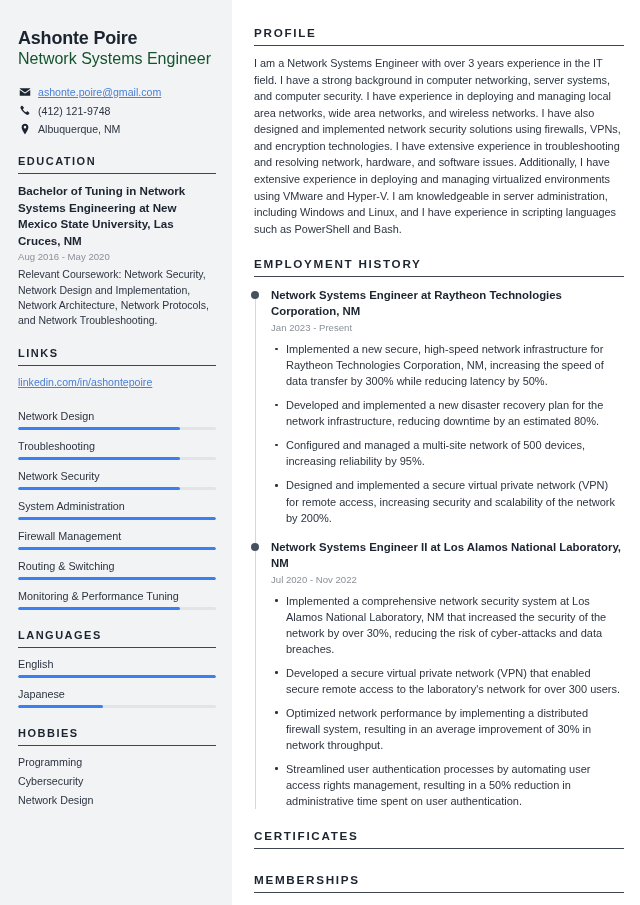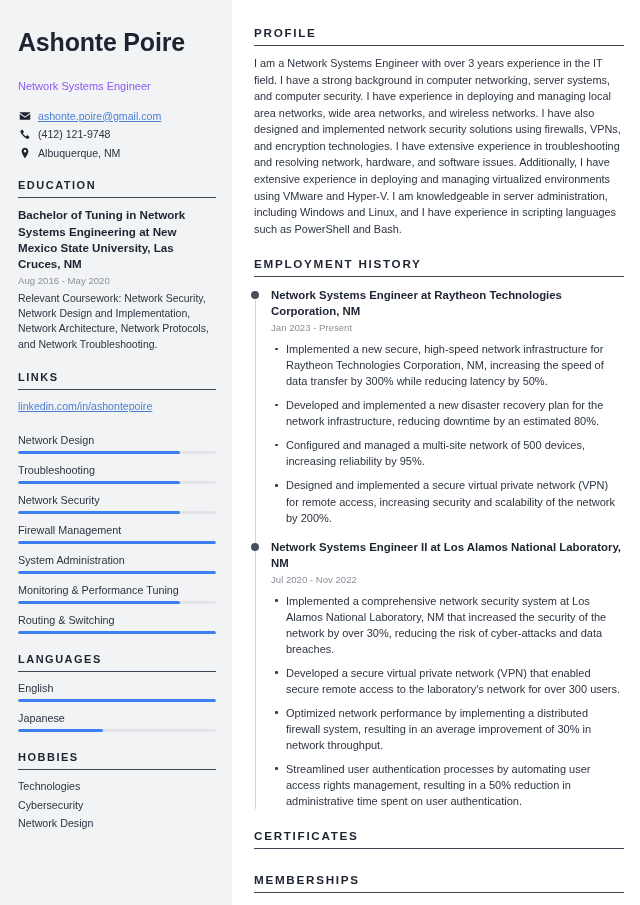--- a/index.html
+++ b/index.html
@@ -11,24 +11,24 @@
   }
   .page { position: relative; width: 640px; height: 905px; display: flex; overflow: hidden; background:#fff; }
 
   
   .sidebar {
     width: 232px; min-width: 232px;
     background: #f2f3f5;
     padding: 28px 16px 10px 18px;
   }
   .name {
-    font-size: 25px; font-weight: bold; color: #1c2430;
+    font-size: 18px; font-weight: bold; color: #1c2430;
     letter-spacing: -0.2px; line-height: 1.15;
   }
-  .role { font-size: 11px; color: #8b5cf6; margin-top: 22px; line-height: 1.3; }
+  .role { font-size: 16px; color: #14532d; margin-top: 0; line-height: 1.3; }
 
   .contact { margin-top: 16px; }
   .contact-row { display: flex; align-items: center; gap: 7px; margin-bottom: 4.5px; height: 14px; }
   .contact-ico { width: 13px; min-width:13px; display: flex; align-items: center; justify-content: center; color: #1c2430; }
   .contact-txt { font-size: 10.6px; color: #2c3440; line-height: 1.2; }
   .contact-txt.link { color: #4a7fd4; text-decoration: underline; }
 
   .side-sec { margin-top: 19px; }
   .side-h {
     font-size: 11px; font-weight: bold; color: #1c2430;
@@ -152,41 +152,41 @@
               <i style="width:82%"></i>
             </div>
     </div>
     <div class="skill">
       <div class="skill-name">Network Security</div>
       <div class="bar">
               <i style="width:82%"></i>
             </div>
     </div>
     <div class="skill">
+      <div class="skill-name">System Administration</div>
+      <div class="bar">
+              <i style="width:100%"></i>
+            </div>
+    </div>
+    <div class="skill">
       <div class="skill-name">Firewall Management</div>
       <div class="bar">
               <i style="width:100%"></i>
             </div>
     </div>
     <div class="skill">
-      <div class="skill-name">System Administration</div>
+      <div class="skill-name">Routing &amp; Switching</div>
       <div class="bar">
               <i style="width:100%"></i>
             </div>
     </div>
     <div class="skill">
       <div class="skill-name">Monitoring &amp; Performance Tuning</div>
       <div class="bar">
               <i style="width:82%"></i>
-            </div>
-    </div>
-    <div class="skill">
-      <div class="skill-name">Routing &amp; Switching</div>
-      <div class="bar">
-              <i style="width:100%"></i>
             </div>
     </div>
         </div>
     </section>
 
     <section class="side-sec">
       <div class="side-h rule-dark">LANGUAGES</div>
       <div id="languages-list">
     <div class="skill">
       <div class="skill-name">English</div>
@@ -199,21 +199,21 @@
       <div class="bar">
               <i style="width:43%"></i>
             </div>
     </div>
         </div>
     </section>
 
     <section class="side-sec">
       <div class="side-h rule-dark">HOBBIES</div>
       <div id="hobbies-list" style="margin-top:7px;">
-          <div class="hobby">Technologies</div>
+          <div class="hobby">Programming</div>
           <div class="hobby">Cybersecurity</div>
           <div class="hobby">Network Design</div>
         </div>
     </section>
 
   </aside>
 
   <main class="main">
 
     <section class="main-sec">

